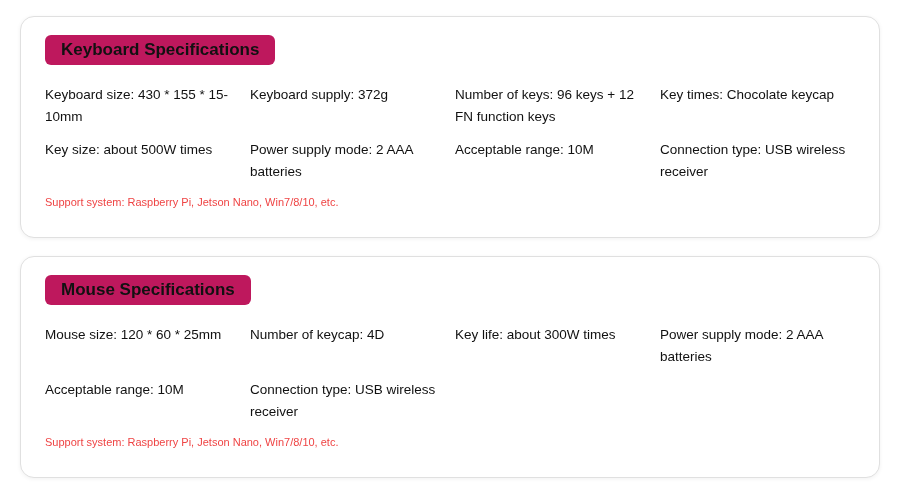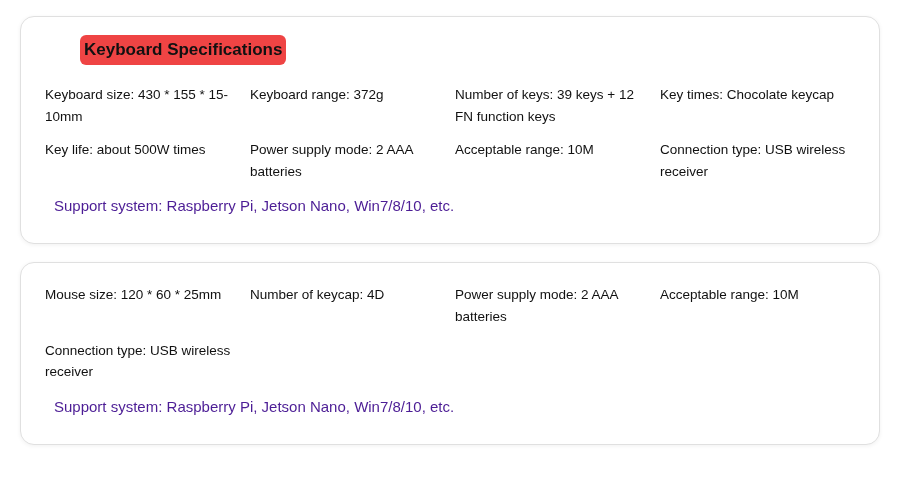--- a/index.html
+++ b/index.html
@@ -22,82 +22,82 @@
       background: #ffffff;
       border-radius: 14px;
       border: 1px solid #e0e0e0;
       padding: 18px 24px 22px 24px;
       margin-bottom: 18px;
       box-shadow: 0 1px 4px rgba(0,0,0,0.06);
     }
 
     .section-title {
       display: inline-block;
-      background: #ef4444;
+      background: #be185d;
       border-radius: 6px;
-      padding: 5px 4px;
+      padding: 5px 16px;
       font-size: 17px;
       font-weight: bold;
       color: #111;
       margin-bottom: 16px;
-      margin-left: 35px;
     }
 
     .spec-grid {
       display: grid;
       grid-template-columns: 1fr 1fr 1fr 1fr;
       gap: 6px 10px;
     }
 
     .spec-cell {
       padding: 3px 0;
       font-size: 13.5px;
       color: #111;
       line-height: 1.6;
     }
 
     .spec-full-row {
       grid-column: 1 / -1;
       padding: 3px 0;
-      font-size: 15px;
-      color: #4c1d95;
+      font-size: 11px;
+      color: #ef4444;
       line-height: 1.6;
-      margin-left: 9px;
     }
   </style>
 </head>
 <body>
 
 <div class="spec-card">
   <div class="section-title">Keyboard Specifications</div>
   <div class="spec-grid">
 
     <div class="spec-cell">Keyboard size: 430 * 155 * 15-10mm</div>
-    <div class="spec-cell">Keyboard range: 372g</div>
+    <div class="spec-cell">Keyboard supply: 372g</div>
 
-    <div class="spec-cell">Number of keys: 39 keys + 12 FN function keys</div>
+    <div class="spec-cell">Number of keys: 96 keys + 12 FN function keys</div>
     <div class="spec-cell">Key times: Chocolate keycap</div>
 
-    <div class="spec-cell">Key life: about 500W times</div>
+    <div class="spec-cell">Key size: about 500W times</div>
     <div class="spec-cell">Power supply mode: 2 AAA batteries</div>
 
     <div class="spec-cell">Acceptable range: 10M</div>
     <div class="spec-cell">Connection type: USB wireless receiver</div>
 
     <div class="spec-full-row">Support system: Raspberry Pi, Jetson Nano, Win7/8/10, etc.</div>
   </div>
 </div>
 
 <div class="spec-card">
+  <div class="section-title">Mouse Specifications</div>
   <div class="spec-grid">
 
     <div class="spec-cell">Mouse size: 120 * 60 * 25mm</div>
 
     <div class="spec-cell">Number of keycap: 4D</div>
 
+    <div class="spec-cell">Key life: about 300W times</div>
     <div class="spec-cell">Power supply mode: 2 AAA batteries</div>
 
     <div class="spec-cell">Acceptable range: 10M</div>
     <div class="spec-cell">Connection type: USB wireless receiver</div>
 
     <div class="spec-full-row">Support system: Raspberry Pi, Jetson Nano, Win7/8/10, etc.</div>
   </div>
 </div>
 
 </body></html>

